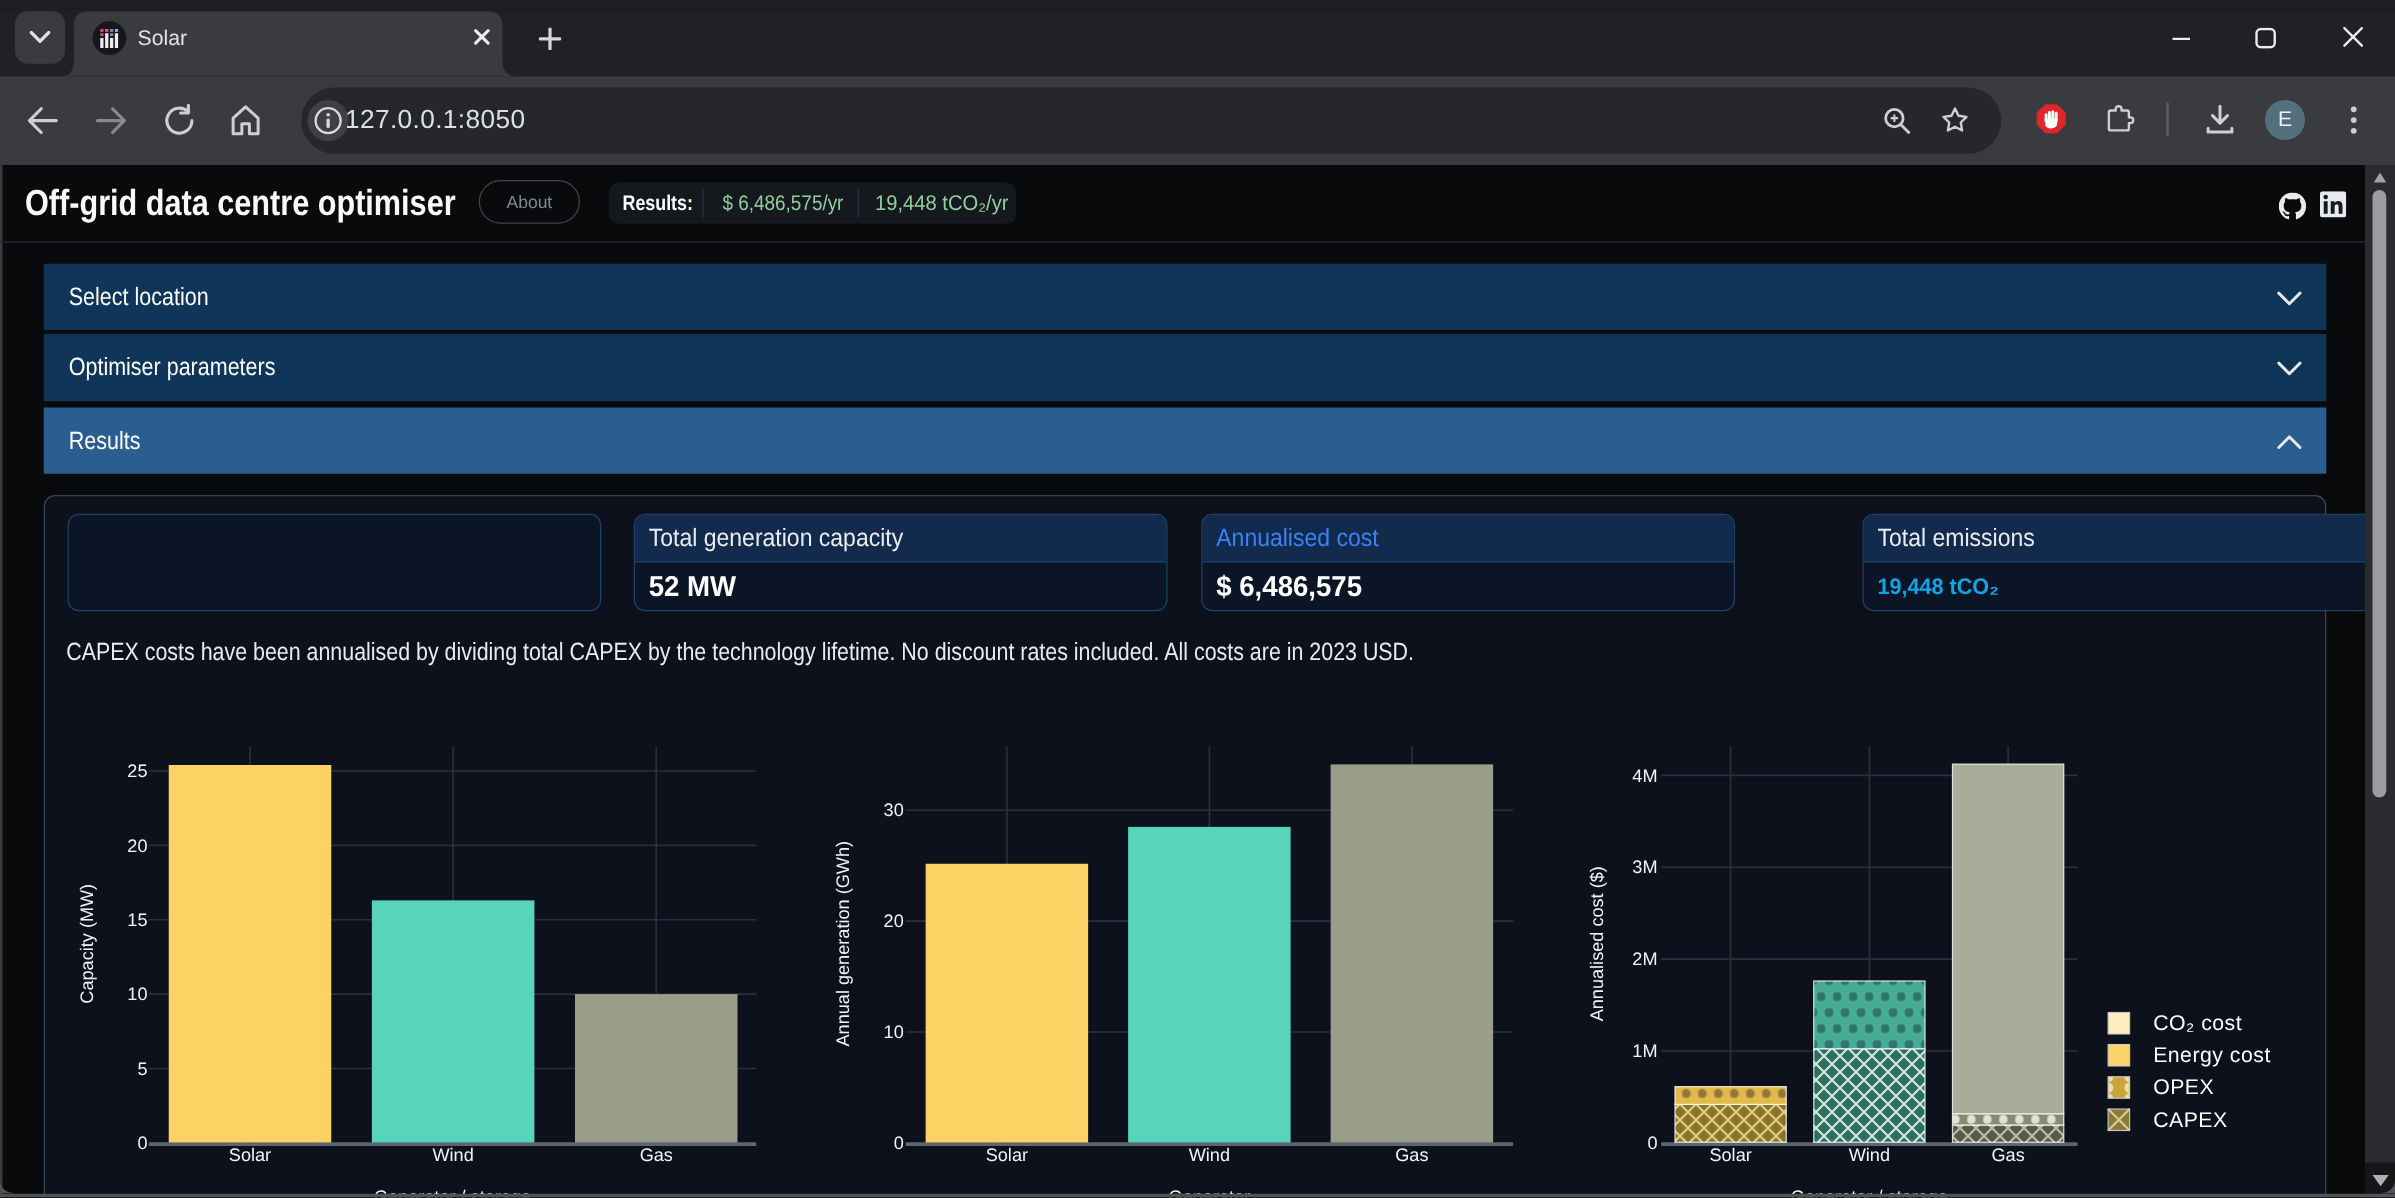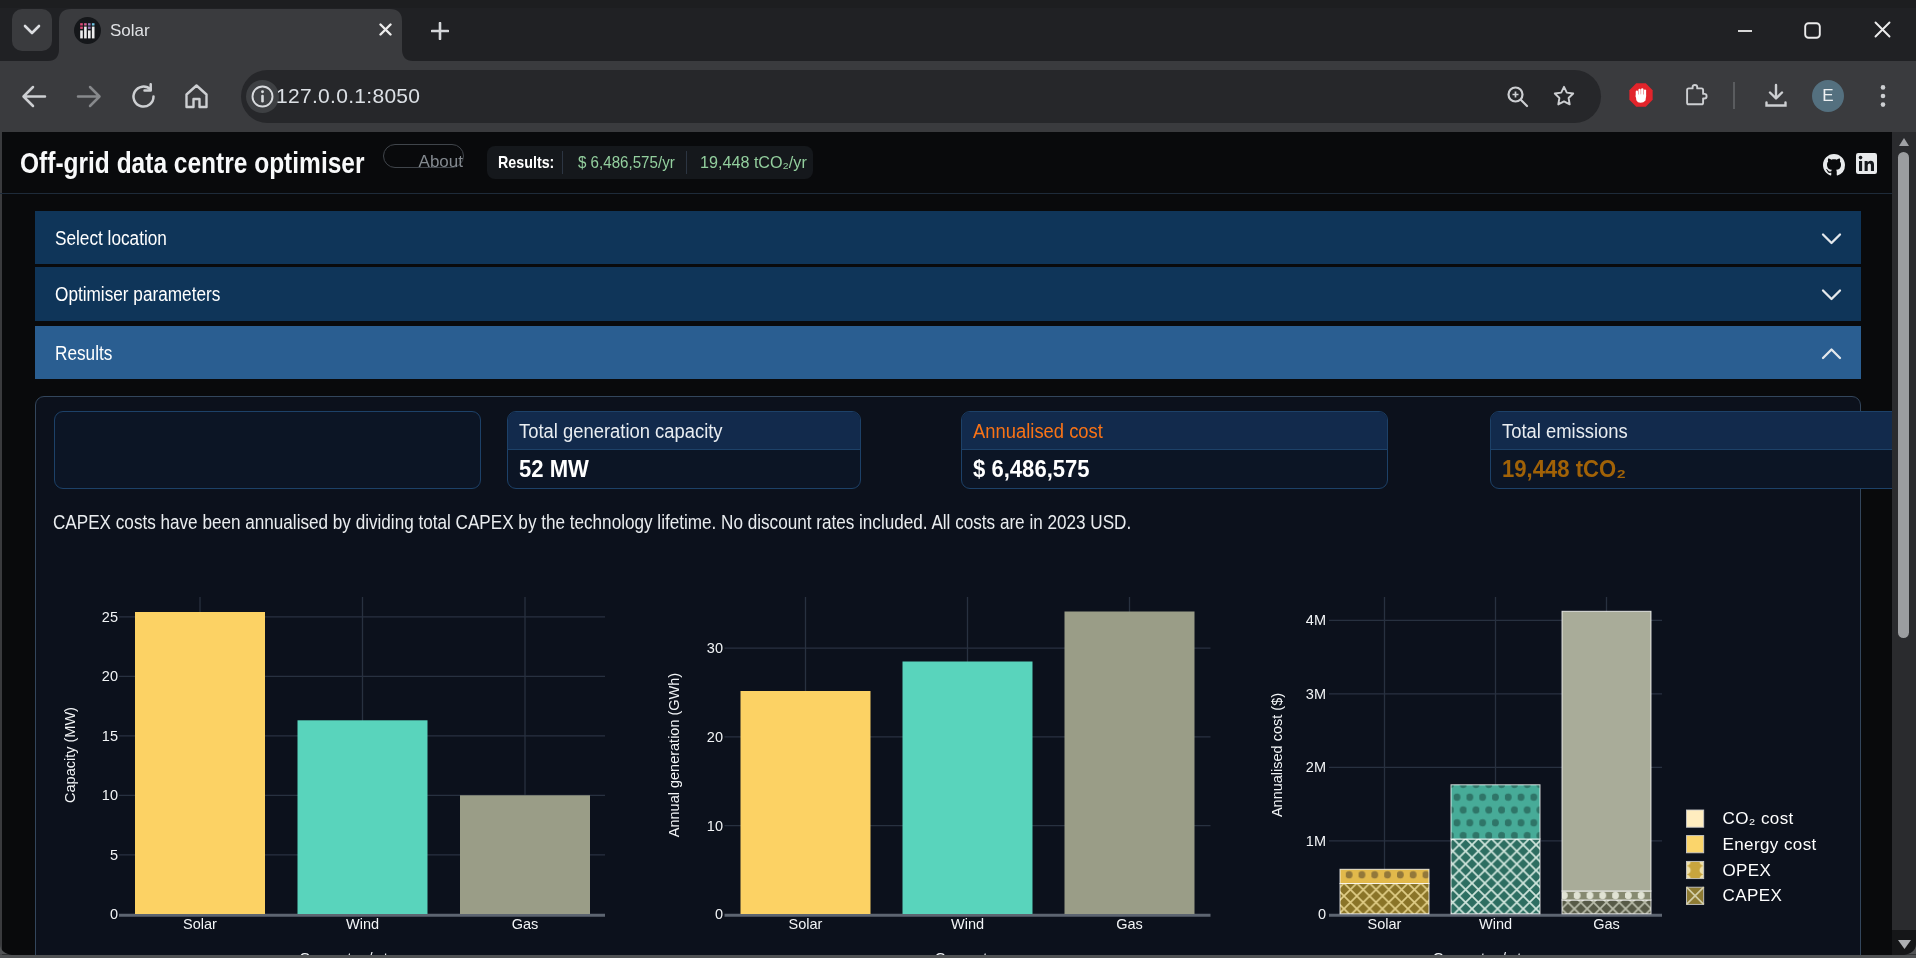--- a/index.html
+++ b/index.html
@@ -119,21 +119,21 @@
 
 <svg class="a" style="left:1878px;top:84px" width="10" height="24" viewBox="0 0 10 24">
 <circle cx="5" cy="3.4" r="2.3" fill="#cdcfd2"></circle>
       <circle cx="5" cy="12" r="2.3" fill="#cdcfd2"></circle>
       <circle cx="5" cy="20.6" r="2.3" fill="#cdcfd2"></circle>
 </svg>
 
 <div class="a" style="left:0;top:132px;width:1916px;height:826px;background:#090a0c;border-left:2px solid #3a3b3e"></div>
 
 <div class="a txt" style="left:20px;top:147px;font-size:29px;font-weight:700;color:#f8f9fa;transform:scale(0.845,1);transform-origin:left top">Off-grid data centre optimiser</div>
-<div class="a" style="left:383px;top:144px;width:81px;height:24px;border:1px solid #40454b;border-radius:18px;color:#83898f;font-size:17px;line-height:33px;text-align:right">About</div>
+<div class="a" style="left:383px;top:144px;width:81px;height:35px;border:1px solid #40454b;border-radius:18px;color:#83898f;font-size:14px;line-height:33px;text-align:center">About</div>
 <div class="a" style="left:487px;top:146px;width:326px;height:33px;border-radius:8px;background:#15181c"></div>
 <div class="a txt" style="left:498px;top:153px;font-size:17px;font-weight:700;color:#fff;transform:scale(0.84,1);transform-origin:left top">Results:</div>
 <div class="a" style="left:562px;top:151px;width:1px;height:23px;background:#2c3542"></div>
 <div class="a txt" style="left:578px;top:153px;font-size:17px;color:#93cf9e;transform:scale(0.89,1);transform-origin:left top">$ 6,486,575/yr</div>
 <div class="a" style="left:686px;top:151px;width:1px;height:23px;background:#2c3542"></div>
 <div class="a txt" style="left:700px;top:153px;font-size:17px;color:#93cf9e;transform:scale(0.95,1);transform-origin:left top">19,448 tCO₂/yr</div>
 
 <svg class="a" style="left:1823px;top:154px" width="22" height="22" viewBox="0 0 16 16">
 <path fill="#e8eaec" d="M8 0C3.58 0 0 3.58 0 8c0 3.54 2.29 6.53 5.47 7.59.4.07.55-.17.55-.38 0-.19-.01-.82-.01-1.49-2.01.37-2.53-.49-2.69-.94-.09-.23-.48-.94-.82-1.13-.28-.15-.68-.52-.01-.53.63-.01 1.08.58 1.23.82.72 1.21 1.87.87 2.33.66.07-.52.28-.87.51-1.07-1.78-.2-3.64-.89-3.64-3.95 0-.87.31-1.59.82-2.15-.08-.2-.36-1.02.08-2.12 0 0 .67-.21 2.2.82.64-.18 1.32-.27 2-.27s1.36.09 2 .27c1.53-1.04 2.2-.82 2.2-.82.44 1.1.16 1.92.08 2.12.51.56.82 1.27.82 2.15 0 3.07-1.87 3.75-3.65 3.95.29.25.54.73.54 1.48 0 1.07-.01 1.93-.01 2.2 0 .21.15.46.55.38A8.01 8.01 0 0 0 16 8c0-4.42-3.58-8-8-8z"></path>
 </svg>
@@ -156,31 +156,31 @@
       <path d="M2 2.5 L10.5 11 L19 2.5" stroke="#e4e8ec" stroke-width="2.3" fill="none" stroke-linecap="round" stroke-linejoin="round"></path>
     </svg>
 <div class="a" style="left:35px;top:325.5px;width:1826px;height:53px;background:#2a5e91"></div>
 <div class="a txt" style="left:55px;top:341.5px;font-size:20px;color:#fff;transform:scale(0.86,1);transform-origin:left top">Results</div>
 <svg class="a" style="left:1821px;top:346.5px" width="21" height="13" viewBox="0 0 21 13">
       <path d="M2 11 L10.5 2.5 L19 11" stroke="#e4e8ec" stroke-width="2.3" fill="none" stroke-linecap="round" stroke-linejoin="round"></path>
     </svg>
 <div class="a" style="left:35px;top:396px;width:1826px;height:600px;background:#0c111c;border:1px solid #33465c;border-radius:9px"></div>
 <div class="a" style="left:53.5px;top:411px;width:427px;height:78px;border:1px solid #1d4168;border-radius:9px;background:#0c1525;overflow:hidden">
 </div>
-<div class="a" style="left:507px;top:411px;width:354px;height:78px;border:1px solid #1d4168;border-radius:9px;background:#0c1525;overflow:hidden">
+<div class="a" style="left:507px;top:411px;width:427px;height:78px;border:1px solid #1d4168;border-radius:9px;background:#0c1525;overflow:hidden">
 <div style="height:38px;background:#122a4c;border-bottom:1px solid #1d4168;font-size:20px;color:#e9edf1;line-height:38px;padding-left:11px"><span style="display:inline-block;transform:scale(0.92,1);transform-origin:left center">Total generation capacity</span></div>
 <div style="font-size:23px;font-weight:700;color:#fff;line-height:39px;padding-left:11px"><span style="display:inline-block;transform:scale(0.96,1);transform-origin:left center">52 MW</span></div>
 </div>
 <div class="a" style="left:960.5px;top:411px;width:427px;height:78px;border:1px solid #1d4168;border-radius:9px;background:#0c1525;overflow:hidden">
-<div style="height:38px;background:#122a4c;border-bottom:1px solid #1d4168;font-size:20px;color:#f97316;line-height:38px;padding-left:11px"><span style="display:inline-block;transform:scale(0.92,1);transform-origin:left center">Annualised cost</span></div>
+<div style="height:38px;background:#122a4c;border-bottom:1px solid #1d4168;font-size:20px;color:#3b82f6;line-height:38px;padding-left:11px"><span style="display:inline-block;transform:scale(0.92,1);transform-origin:left center">Annualised cost</span></div>
 <div style="font-size:23px;font-weight:700;color:#fff;line-height:39px;padding-left:11px"><span style="display:inline-block;transform:scale(0.96,1);transform-origin:left center">$ 6,486,575</span></div>
 </div>
 <div class="a" style="left:1490px;top:411px;width:427px;height:78px;border:1px solid #1d4168;border-radius:9px;background:#0c1525;overflow:hidden">
 <div style="height:38px;background:#122a4c;border-bottom:1px solid #1d4168;font-size:20px;color:#e9edf1;line-height:38px;padding-left:11px"><span style="display:inline-block;transform:scale(0.92,1);transform-origin:left center">Total emissions</span></div>
-<div style="font-size:23px;font-weight:700;color:#a16207;line-height:39px;padding-left:11px"><span style="display:inline-block;transform:scale(0.96,1);transform-origin:left center">19,448 tCO₂</span></div>
+<div style="font-size:18px;font-weight:700;color:#0ea5e9;line-height:39px;padding-left:11px"><span style="display:inline-block;transform:scale(0.96,1);transform-origin:left center">19,448 tCO₂</span></div>
 </div>
 <div class="a txt" style="left:53px;top:511px;font-size:20px;color:#e9ecef;transform:scale(0.856,1);transform-origin:left top">CAPEX costs have been annualised by dividing total CAPEX by the technology lifetime. No discount rates included. All costs are in 2023 USD.</div>
 <svg class="a" style="left:0;top:540px" width="1916" height="418" viewBox="0 540 1916 418">
 <defs>
 <pattern id="xSol" width="12.8" height="12.8" patternUnits="userSpaceOnUse">
           <rect width="12.8" height="12.8" fill="#8a7428"></rect>
           <path d="M0 0L12.8 12.8M12.8 0L0 12.8" stroke="#e0cd86" stroke-width="1.7"></path>
         </pattern>
 <pattern id="dSol" width="12.8" height="25.6" patternUnits="userSpaceOnUse" x="1.8" y="23.6">
           <rect width="12.8" height="25.6" fill="#e2b94b"></rect>

